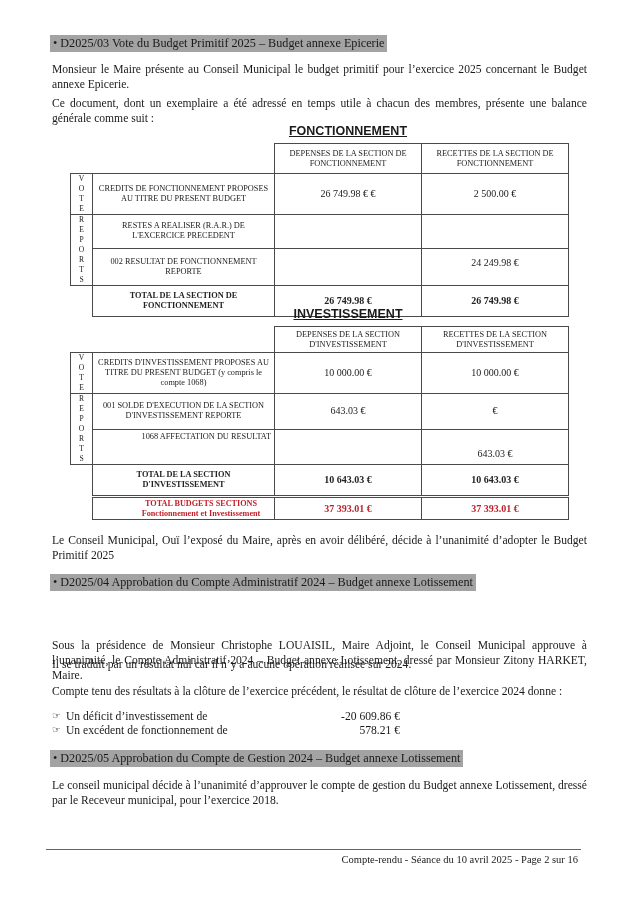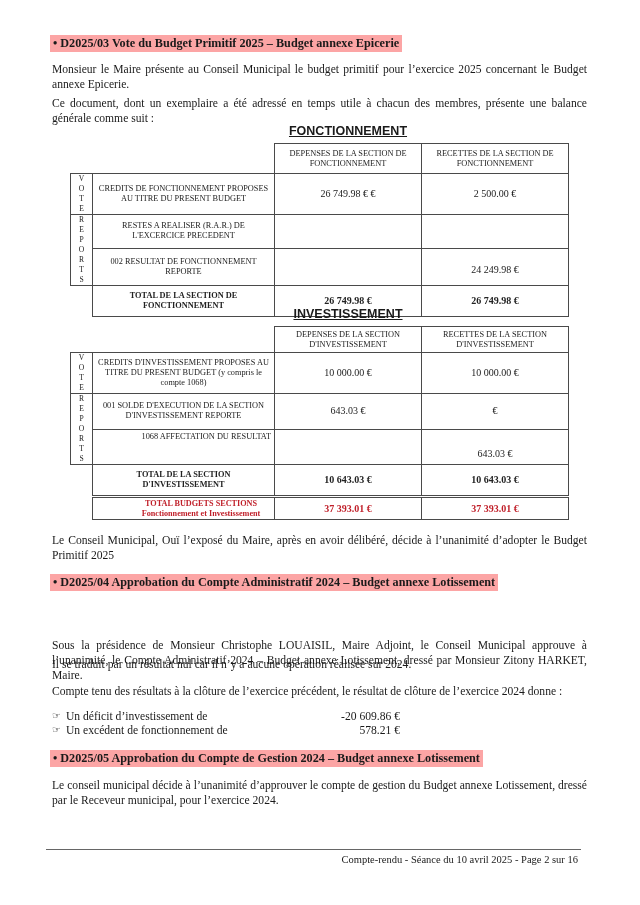--- a/index.html
+++ b/index.html
@@ -1,20 +1,20 @@
 <!DOCTYPE html>
 <html><head>
 <meta charset="utf-8">
 <style>
   html, body { margin: 0; padding: 0; background: #ffffff; }
   body { width: 640px; height: 905px; position: relative; overflow: hidden;
          font-family: "Liberation Serif", serif; color: #1a1a1a; }
   .page { position: absolute; left: 0; top: 0; width: 640px; height: 905px; }
   .abs { position: absolute; }
-  .heading { font-weight: bold; font-size: 12.2px; background: #fca5a5; padding: 1px 3px 1px 3px; white-space: nowrap; }
+  .heading { font-weight: normal; font-size: 12.2px; background: #a3a3a3; padding: 1px 3px 1px 3px; white-space: nowrap; }
   .para { font-size: 11.6px; line-height: 15px; text-align: justify; }
   .sectitle { font-family: "Liberation Sans", sans-serif; font-weight: bold; font-size: 12.5px; text-decoration: underline; text-align: center; }
   table.bt { position: absolute; border-collapse: collapse; font-family: Liberation Serif, serif; font-size: 8.3px; color: #222; }
   table.bt td { border: 1px solid #4a4a4a; text-align: center; vertical-align: middle; padding: 0 3px; line-height: 10px; }
   table.bt td.none { border: none; }
   .letters { width: 16px; font-size: 7.6px; line-height: 8.6px; padding: 0 !important; }
   .val { font-size: 10px; }
   .bold { font-weight: bold; margin-top: 48px; }
   .red { color: #c0202a; }
   .bullet-row { font-size: 11.6px; display: flex; }
@@ -67,21 +67,21 @@
             <div>T</div>
             <div>S</div>
           </td>
       <td>RESTES A REALISER (R.A.R.) DE L'EXCERCICE PRECEDENT</td>
       <td class="val"></td>
       <td class="val"></td>
     </tr>
     <tr style="height:33px;">
       <td>002 RESULTAT DE FONCTIONNEMENT REPORTE</td>
       <td class="val"></td>
-      <td class="val" style="vertical-align:bottom; padding-bottom:10px;">24 249.98 €</td>
+      <td class="val" style="vertical-align:bottom; padding-bottom:17px;">24 249.98 €</td>
     </tr>
     <tr style="height:31px;">
       <td class="none"></td>
       <td class="bold">TOTAL DE LA SECTION DE FONCTIONNEMENT</td>
       <td class="val bold">26 749.98 €</td>
       <td class="val bold">26 749.98 €</td>
     </tr>
   </tbody>
     </table>
 
@@ -169,17 +169,17 @@
     <span style="width:232px;">Un déficit d’investissement de</span>
     <span style="width:102px; text-align:right;">-20 609.86 €</span>
   </div>
   <div class="abs bullet-row" style="left:52px; top:724px;">
     <span class="hand">☞</span>
     <span style="width:232px;">Un excédent de fonctionnement de</span>
     <span style="width:102px; text-align:right;">578.21 €</span>
   </div>
 
   <div class="abs heading" style="left:50px; top:750px;">• D2025/05 Approbation du Compte de Gestion 2024 – Budget annexe Lotissement</div>
-  <div class="abs para" style="left:52px; top:778px; width:535px;">Le conseil municipal décide à l’unanimité d’approuver le compte de gestion du Budget annexe Lotissement, dressé par le Receveur municipal, pour l’exercice 2024.</div>
+  <div class="abs para" style="left:52px; top:778px; width:535px;">Le conseil municipal décide à l’unanimité d’approuver le compte de gestion du Budget annexe Lotissement, dressé par le Receveur municipal, pour l’exercice 2018.</div>
 
   <div class="footer-line"></div>
   <div class="footer">Compte-rendu - Séance du 10 avril 2025 - Page 2 sur 16</div>
 </div>
 
 </body></html>

